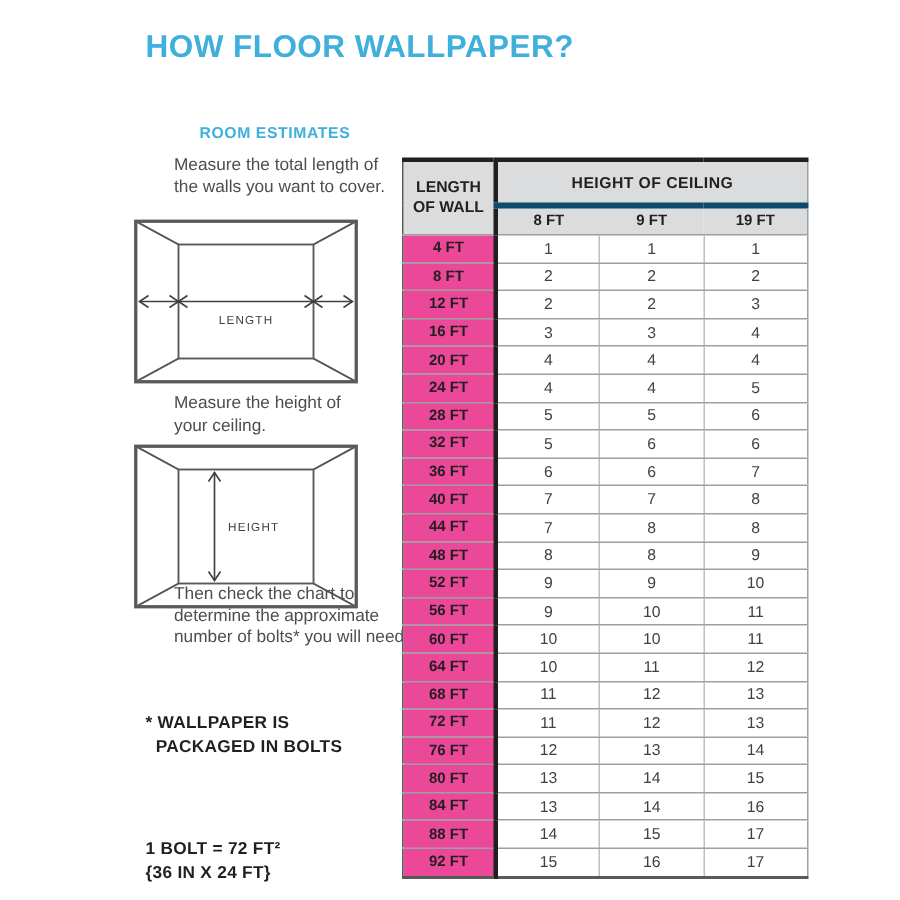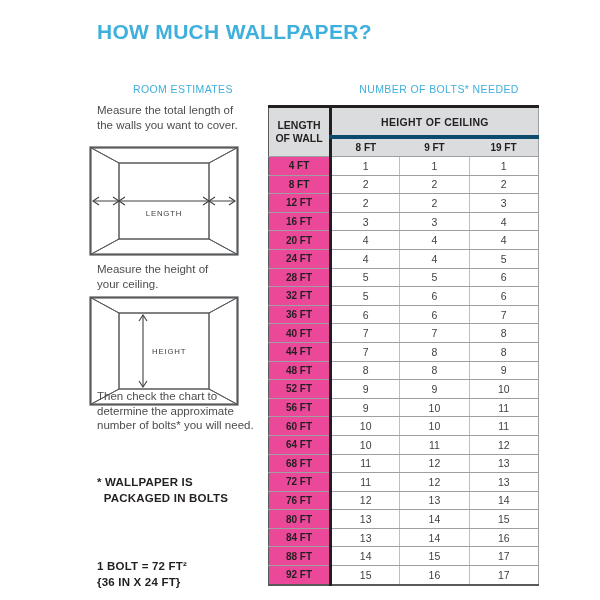--- a/index.html
+++ b/index.html
@@ -10,28 +10,29 @@
   }
   .page{position:absolute;inset:0;}
 
   .page-title{
     position:absolute;left:97px;top:20px;
     font-size:21px;font-weight:bold;letter-spacing:0.3px;
     color:#3fafdc;white-space:nowrap;
   }
 
   .section-heading{
-    font-size:10.5px;font-weight:normal;letter-spacing:0.4px;
+    font-size:10.5px;font-weight:bold;letter-spacing:0.4px;
     color:#3fafdc;white-space:nowrap;padding-left:36px;
   }
   .heading-left{position:absolute;left:97px;top:83px;}
   .heading-table{position:absolute;left:268px;top:83px;width:270px;text-align:center;}
   .step-text{
     font-size:11.5px;line-height:1.28;color:#4d4d4f;
     white-space:pre-wrap;
+    margin-left:19px;
   }
   .step-1{position:absolute;left:97px;top:103px;width:170px;}
   .step-2{position:absolute;left:97px;top:262px;width:170px;}
   .step-3{position:absolute;left:97px;top:389px;width:175px;}
 
   .diagram{position:absolute;left:89px;width:150px;height:110px;}
   .diagram-1{top:146px;}
   .diagram-2{top:296px;}
 
   .footnote{
@@ -90,24 +91,23 @@
 
   
   .dg-room-line{stroke:#58595b;stroke-width:1;fill:none;}
   .dg-label{font-family:"Liberation Sans","DejaVu Sans",sans-serif;}
 </style>
 </head>
 <body>
 
 <div class="page">
 
-  <div class="page-title">HOW MUCH WALLPAPER?</div>
+  <div class="page-title">HOW FLOOR WALLPAPER?</div>
 
   <div class="section-heading heading-left">ROOM ESTIMATES</div>
-  <div class="section-heading heading-table">NUMBER OF BOLTS* NEEDED</div>
 
   <div class="step-text step-1">Measure the total length of
 the walls you want to cover.</div>
 
   <svg class="diagram diagram-1" viewBox="0 0 150 110">
     <polygon points="1.5,1.5 148.5,1.5 120,17 30,17" fill="#adadad" class="dg-room-line"></polygon>
     <polygon points="1.5,108.5 148.5,108.5 120,93 30,93" fill="#adadad" class="dg-room-line"></polygon>
     <polygon points="1.5,1.5 30,17 30,93 1.5,108.5" fill="#e9e9e9" class="dg-room-line"></polygon>
     <polygon points="148.5,1.5 120,17 120,93 148.5,108.5" fill="#e9e9e9" class="dg-room-line"></polygon>
     <rect x="30" y="17" width="90" height="76" fill="#ffffff" class="dg-room-line"></rect>

